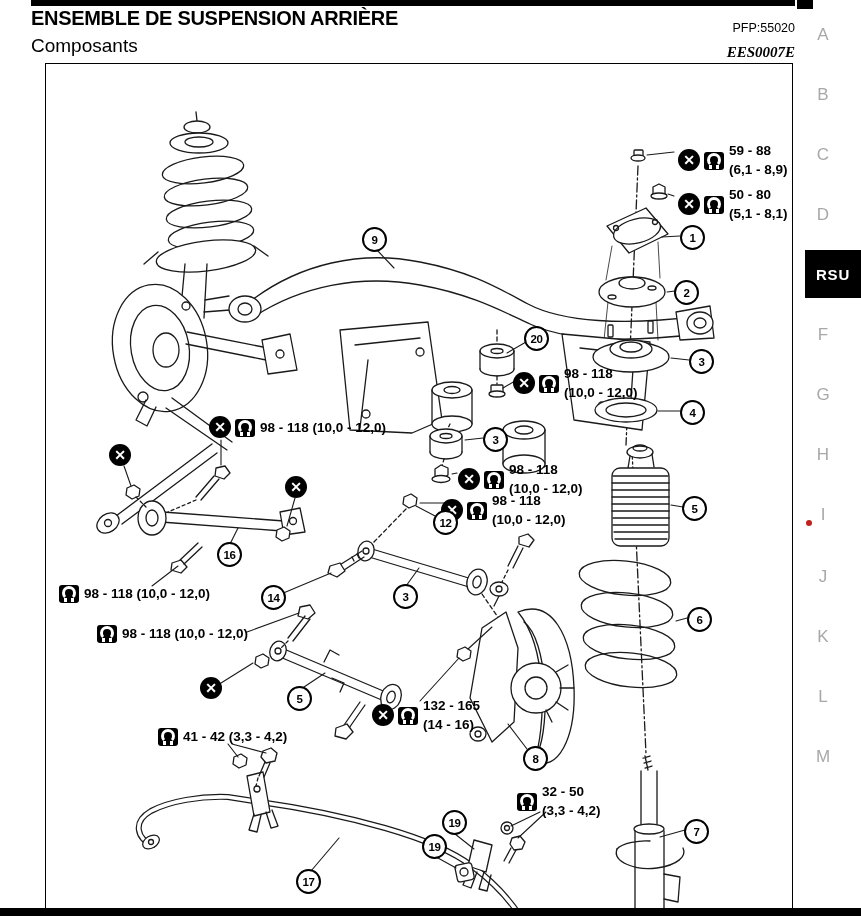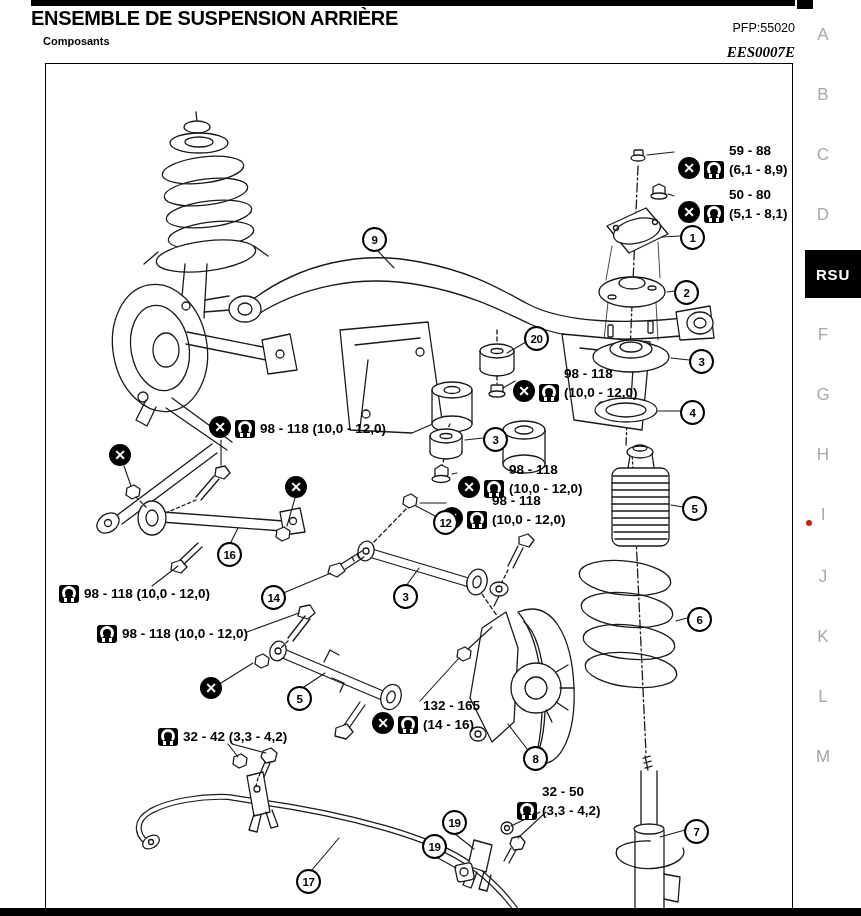--- a/index.html
+++ b/index.html
@@ -4,34 +4,34 @@
 <style>
   html,body{margin:0;padding:0}
   body{width:861px;height:916px;position:relative;background:#fff;overflow:hidden;
        font-family:"Liberation Sans",sans-serif;color:#000}
   .abs{position:absolute}
   
   .toprule{left:31px;top:0;width:764px;height:6px;background:#000}
   .topmark{left:797px;top:0;width:16px;height:9px;background:#000}
   .title{left:31px;top:7px;font-size:20px;font-weight:bold;letter-spacing:-0.3px;white-space:nowrap}
   .pfp{right:66px;top:21px;font-size:12.5px}
-  .subtitle{left:43px;top:35px;font-size:11px;font-weight:bold}
+  .subtitle{left:31px;top:35px;font-size:19px;font-weight:normal}
   .doccode{right:66px;top:44px;font-size:15px;font-style:italic;font-weight:bold;font-family:"Liberation Serif",serif}
   
   .frame{left:45px;top:63px;width:746px;height:845px;border:1.6px solid #000;border-bottom:none;background:#fff}
   .seclabel{left:55px;top:71px;font-size:14px;font-weight:bold;letter-spacing:0.2px}
   .bottombar{left:0;top:908px;width:861px;height:8px;background:#000}
   
   .sb{left:806px;width:34px;text-align:center;font-size:17px;font-weight:500;color:#a8a8a8}
   .activetab{left:805px;top:250px;width:56px;height:48px;background:#000;color:#fff;
              display:flex;align-items:center;justify-content:center;
              font-size:15px;font-weight:bold;letter-spacing:0.8px}
   .reddot{left:806px;top:520px;width:6px;height:6px;border-radius:50%;background:#c0211a}
   
-  .co{position:absolute;display:flex;align-items:flex-end}
+  .co{position:absolute;display:flex;align-items:center}
   .co-text{margin-left:5px;font-size:13.5px;font-weight:bold;line-height:19px;white-space:nowrap}
   .co-line{display:block}
   .icon-x{width:22px;height:22px;border-radius:50%;background:#000;color:#fff;flex:none;
           display:flex;align-items:center;justify-content:center;margin-right:4px}
   .icon-x::before{content:"✕";font-size:14px;font-weight:bold;line-height:1}
   .icon-tq{width:20px;height:18px;border-radius:3px;background:#000;flex:none;position:relative;margin-top:2px}
   .icon-tq::before{content:"";position:absolute;left:3px;top:1px;width:8px;height:8px;
                    border:3px solid #fff;border-radius:50%;border-bottom-color:transparent}
   .icon-tq::after{content:"";position:absolute;left:5px;bottom:1.5px;width:3px;height:3.5px;background:#fff;
                   box-shadow:7px 0 0 #fff}
@@ -365,21 +365,21 @@
   <span class="icon-x"></span>
   <span class="icon-tq"></span>
   <div class="co-text">
       <span class="co-line">132 - 165</span>
       <span class="co-line">(14 - 16)</span>
     </div>
 </div>
 <div class="co" style="left:158px;top:726px">
   <span class="icon-tq"></span>
   <div class="co-text">
-      <span class="co-line">32 - 42 (3,3 - 4,2)</span>
+      <span class="co-line">41 - 42 (3,3 - 4,2)</span>
     </div>
 </div>
 <div class="co" style="left:517px;top:782px">
   <span class="icon-tq"></span>
   <div class="co-text">
       <span class="co-line">32 - 50</span>
       <span class="co-line">(3,3 - 4,2)</span>
     </div>
 </div>
 

